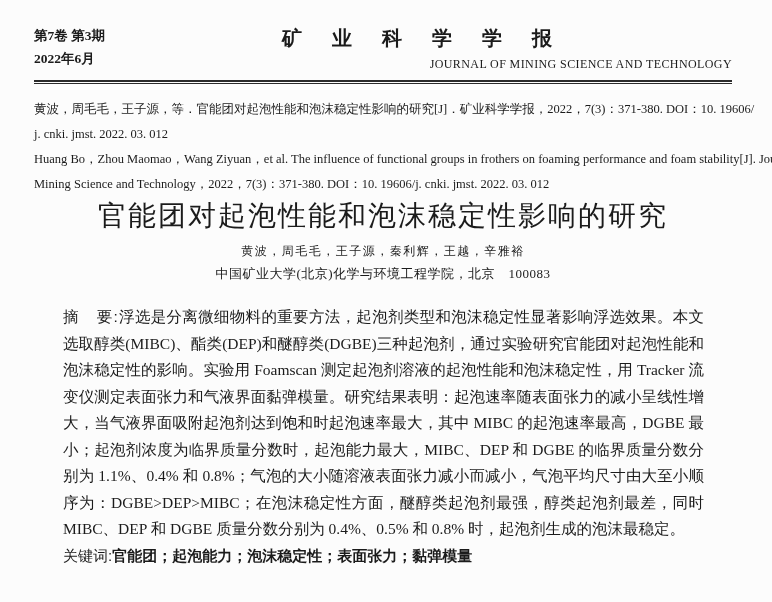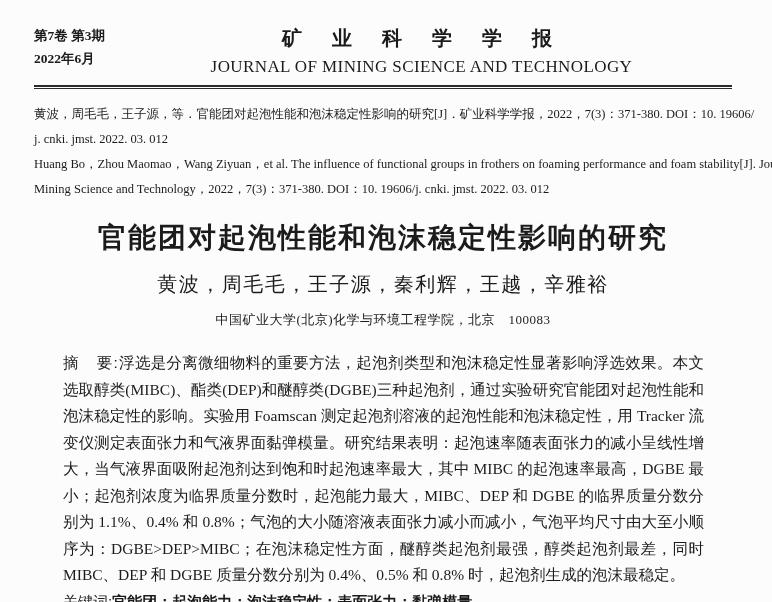--- a/index.html
+++ b/index.html
@@ -11,51 +11,50 @@
     overflow: hidden;
   }
   .page { padding: 24px 40px 0 34px; }
 
   
   .journal-header { display: flex; justify-content: space-between; align-items: flex-start; gap: 6px; }
   .jh-left { font-size: 13.5px; line-height: 23px; font-weight: 600; white-space: nowrap; }
   .jh-right { font-size: 13.5px; line-height: 23px; text-align: right; white-space: nowrap; }
   .jh-center { text-align: center; flex: 1; padding-top: 1px; }
   .journal-cn { font-size: 20px; font-weight: 700; letter-spacing: 9px; white-space: nowrap; font-family: Liberation Mono, monospace; }
-  .journal-en { font-size: 17px; letter-spacing: 0.4px; margin-top: 5px; white-space: nowrap; }
+  .journal-en { font-size: 12px; letter-spacing: 0.4px; margin-top: 5px; white-space: nowrap; text-align: right; }
 
   .double-rule {
     margin-top: 8px;
     height: 4px;
     border-top: 2px solid #2b2b2b;
     border-bottom: 1px solid #2b2b2b;
   }
 
   
   .citation-block { margin-top: 13px; font-size: 12.5px; }
   .citation-line { line-height: 25px; white-space: nowrap; }
 
   
   .article-title {
-    margin-top: 17px;
     text-align: center;
     font-size: 28px;
-    font-weight: 700;
+    font-weight: 400;
     letter-spacing: 2px;
     white-space: nowrap;
   }
   .authors {
-    margin-top: 14px;
+    margin-top: 8px;
     text-align: center;
-    font-size: 20px;
+    font-size: 12px;
     letter-spacing: 1.5px;
     white-space: nowrap;
   }
   .affiliation {
-    margin-top: 13px;
+    margin-top: 5px;
     text-align: center;
     font-size: 13px;
     letter-spacing: 0.5px;
     white-space: nowrap;
   }
 
   
   .abstract-block {
     margin: 21px 28px 0 29px;
     font-size: 15.5px;

